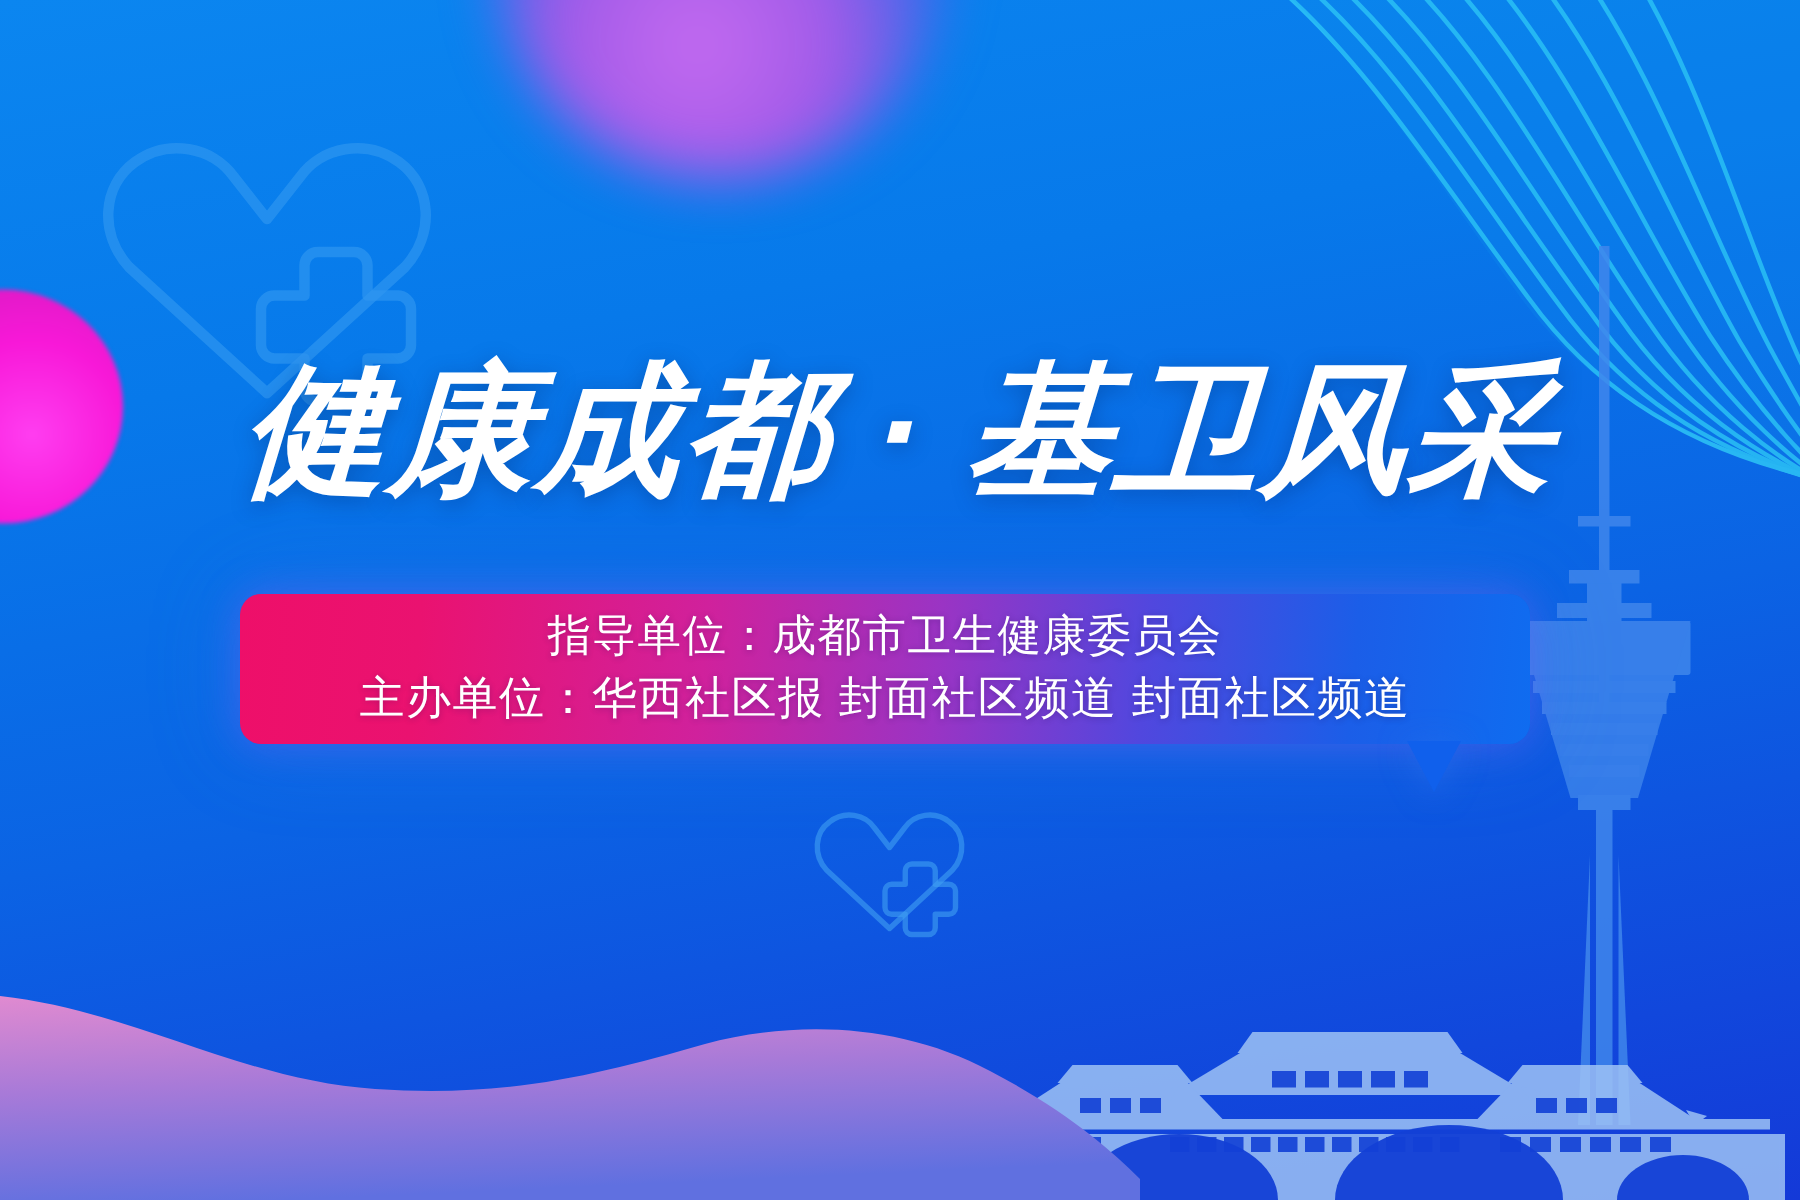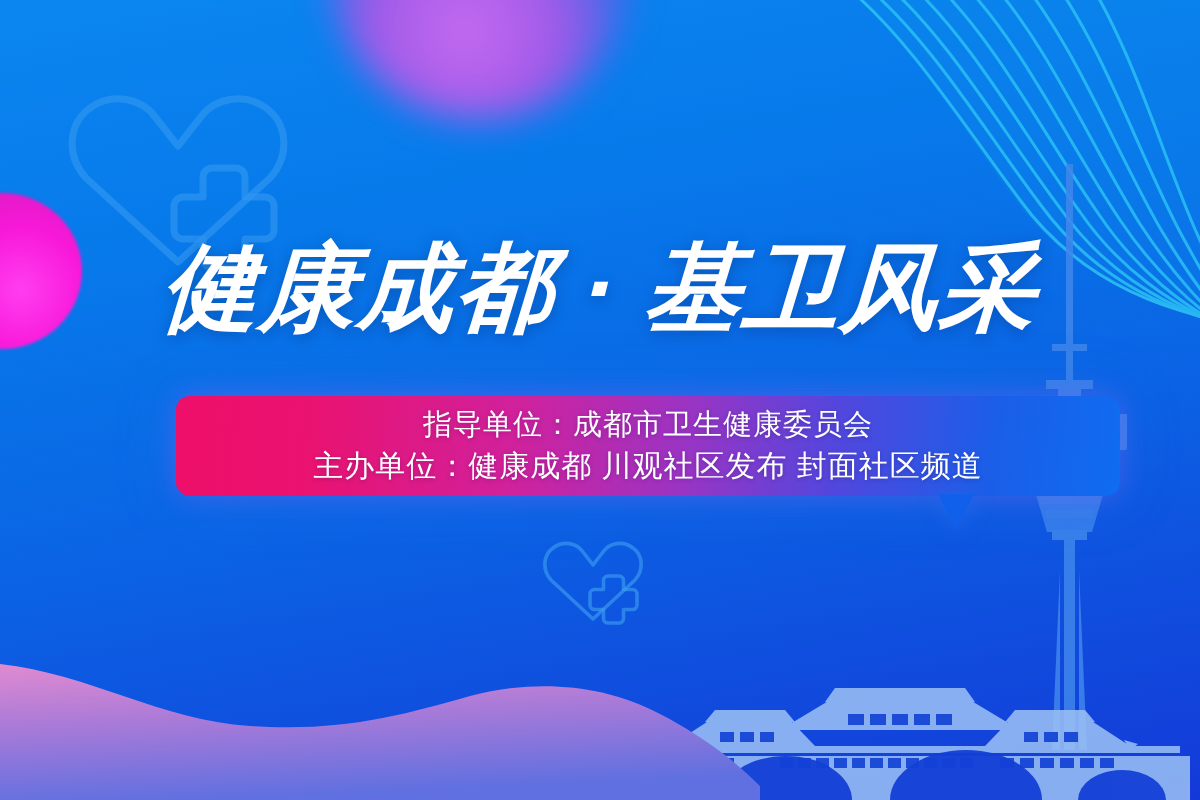--- a/index.html
+++ b/index.html
@@ -70,22 +70,22 @@
     line-height: 1.05;
     white-space: nowrap;
     text-shadow: 0 3px 14px rgba(4,40,110,0.35);
     margin: 0;
     transform: skewX(-3deg);
   }
 
   
   #banner {
     position: absolute;
-    left: 176px; top: 396px;
-    width: 944px; height: 100px;
+    left: 160px; top: 396px;
+    width: 860px; height: 100px;
     border-radius: 14px;
     background: linear-gradient(95deg, #ee0f69 0%, #ea1270 14%, #d0219c 36%, #9a34c4 54%, #5147de 70%, #1b5ee8 86%, #0f6cf0 100%);
     box-shadow: 0 0 26px rgba(120,90,240,0.45), 0 0 60px rgba(60,130,240,0.3);
     display: flex;
     flex-direction: column;
     align-items: center;
     justify-content: center;
   }
   #banner-tail {
     position: absolute;
@@ -239,17 +239,17 @@
     </defs>
     <path d="M 0 54 C 90 64 160 110 250 116 C 340 122 400 106 470 86 C 530 70 600 72 660 104 C 710 130 740 156 760 176 L 760 190 L 0 190 Z" fill="url(#wgrad)"></path>
   </svg>
 
   <div id="title-block">
     <h1 id="main-title">健康成都 · 基卫风采</h1>
   </div>
 
   <div id="banner">
     <div id="banner-line-1" class="banner-line">指导单位：成都市卫生健康委员会</div>
-    <div id="banner-line-2" class="banner-line">主办单位：健康成都 川观社区发布 封面社区频道</div>
+    <div id="banner-line-2" class="banner-line">主办单位：华西社区报 封面社区频道 封面社区频道</div>
   </div>
   <div id="banner-tail"></div>
 
 </div>
 
 </body></html>

